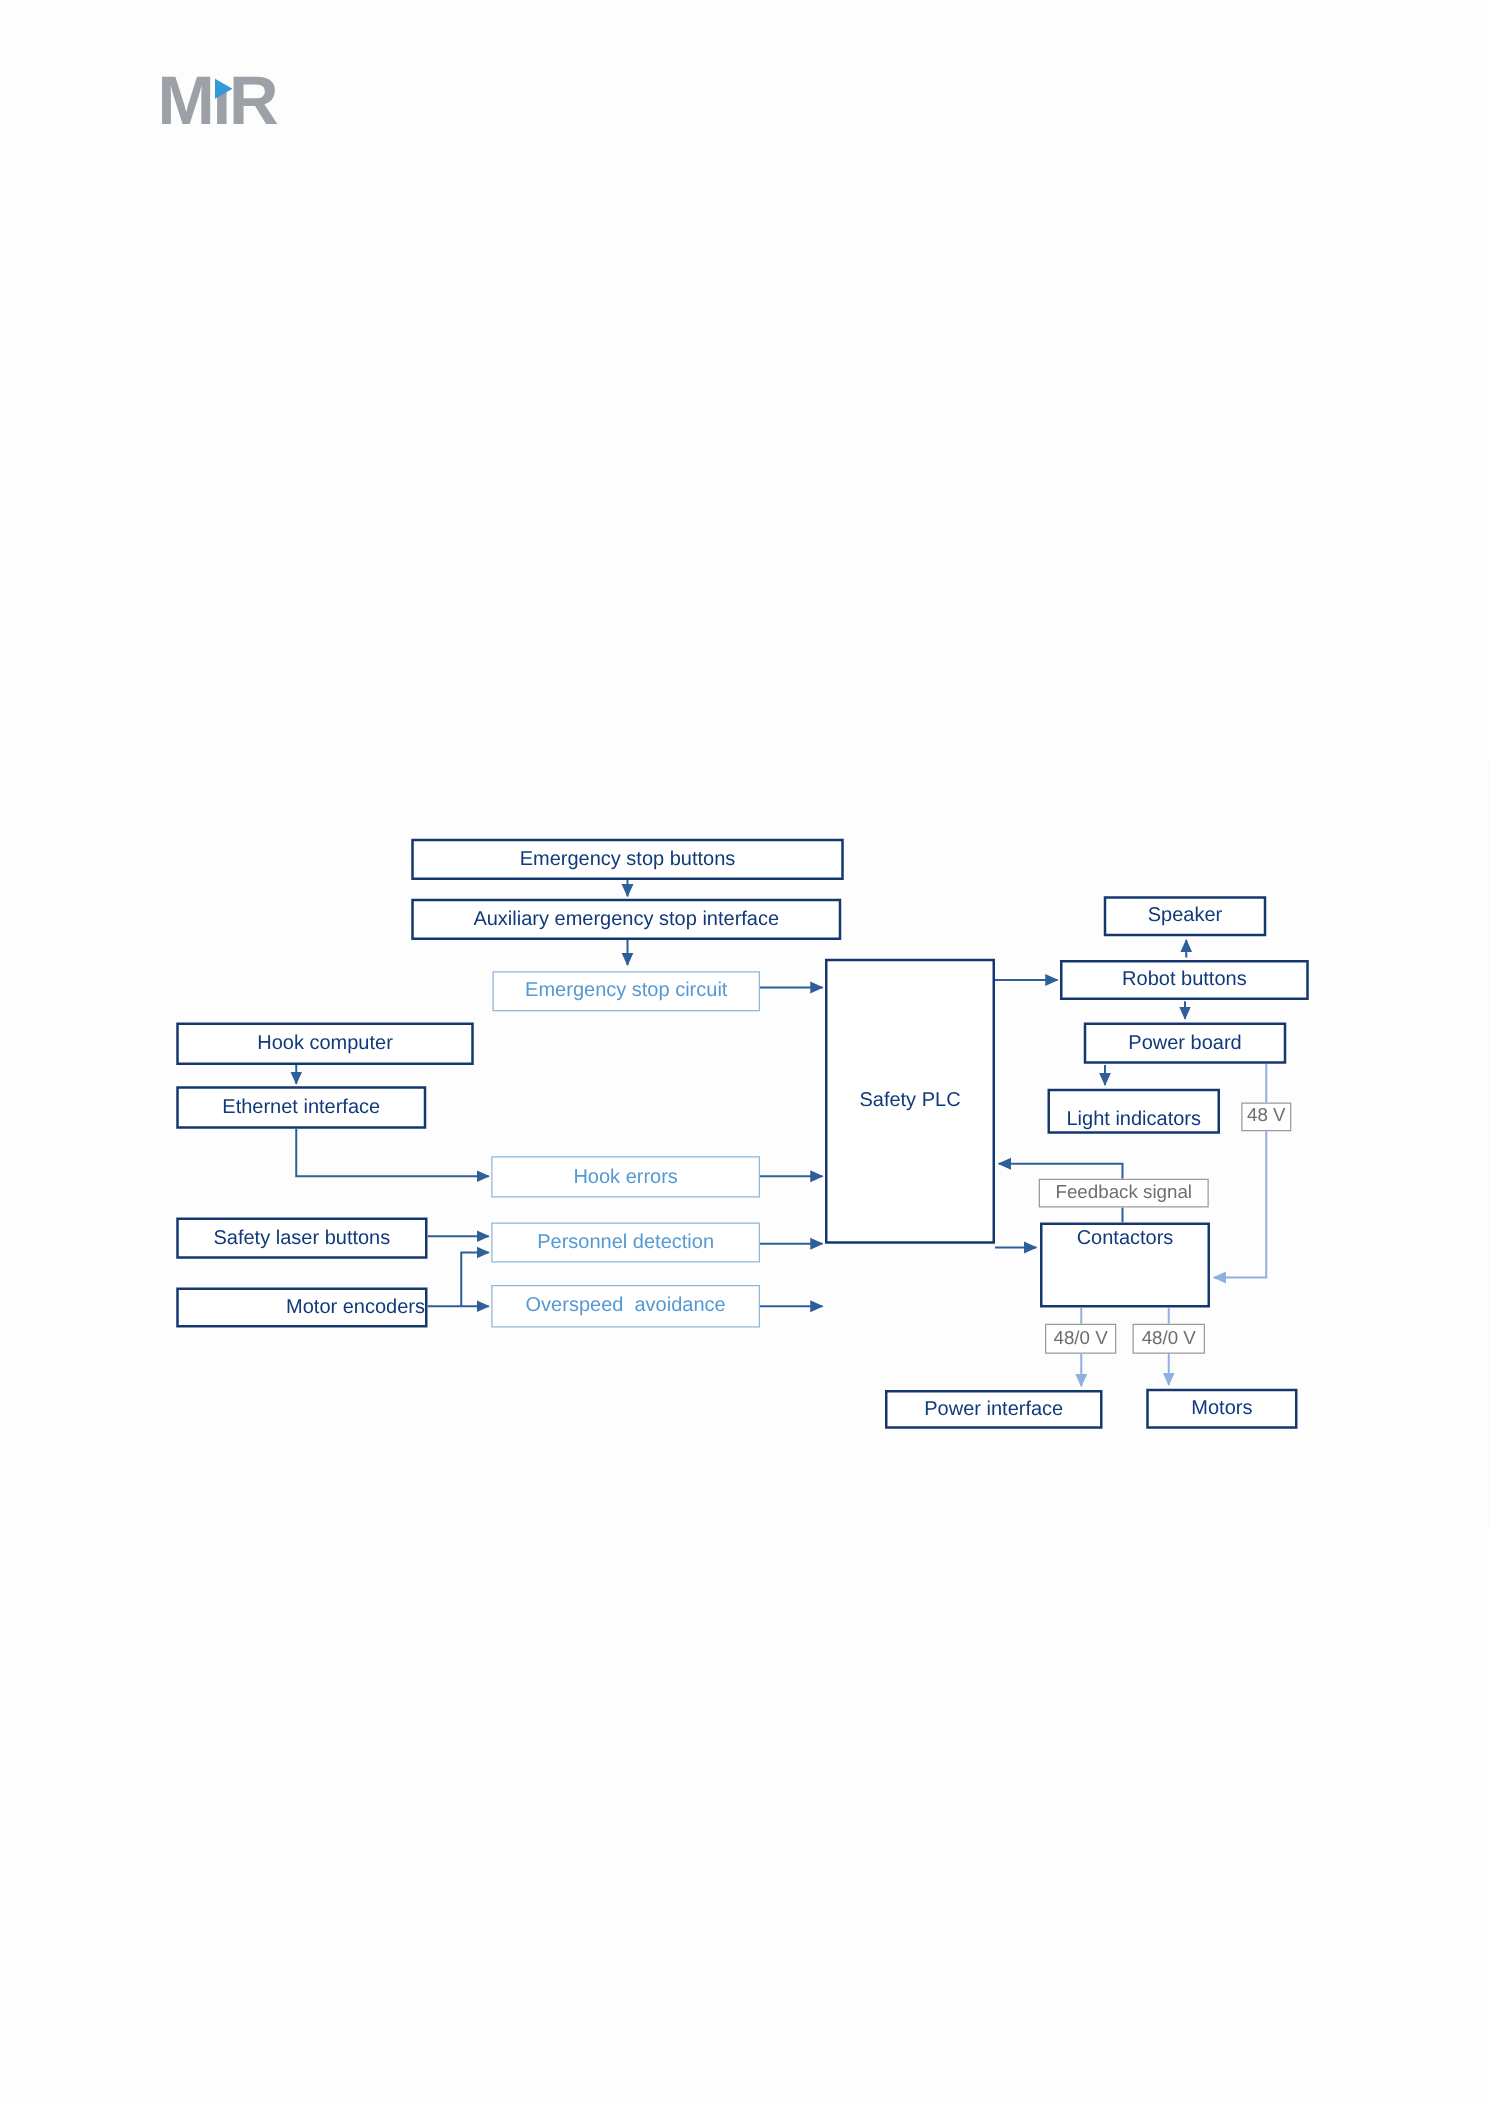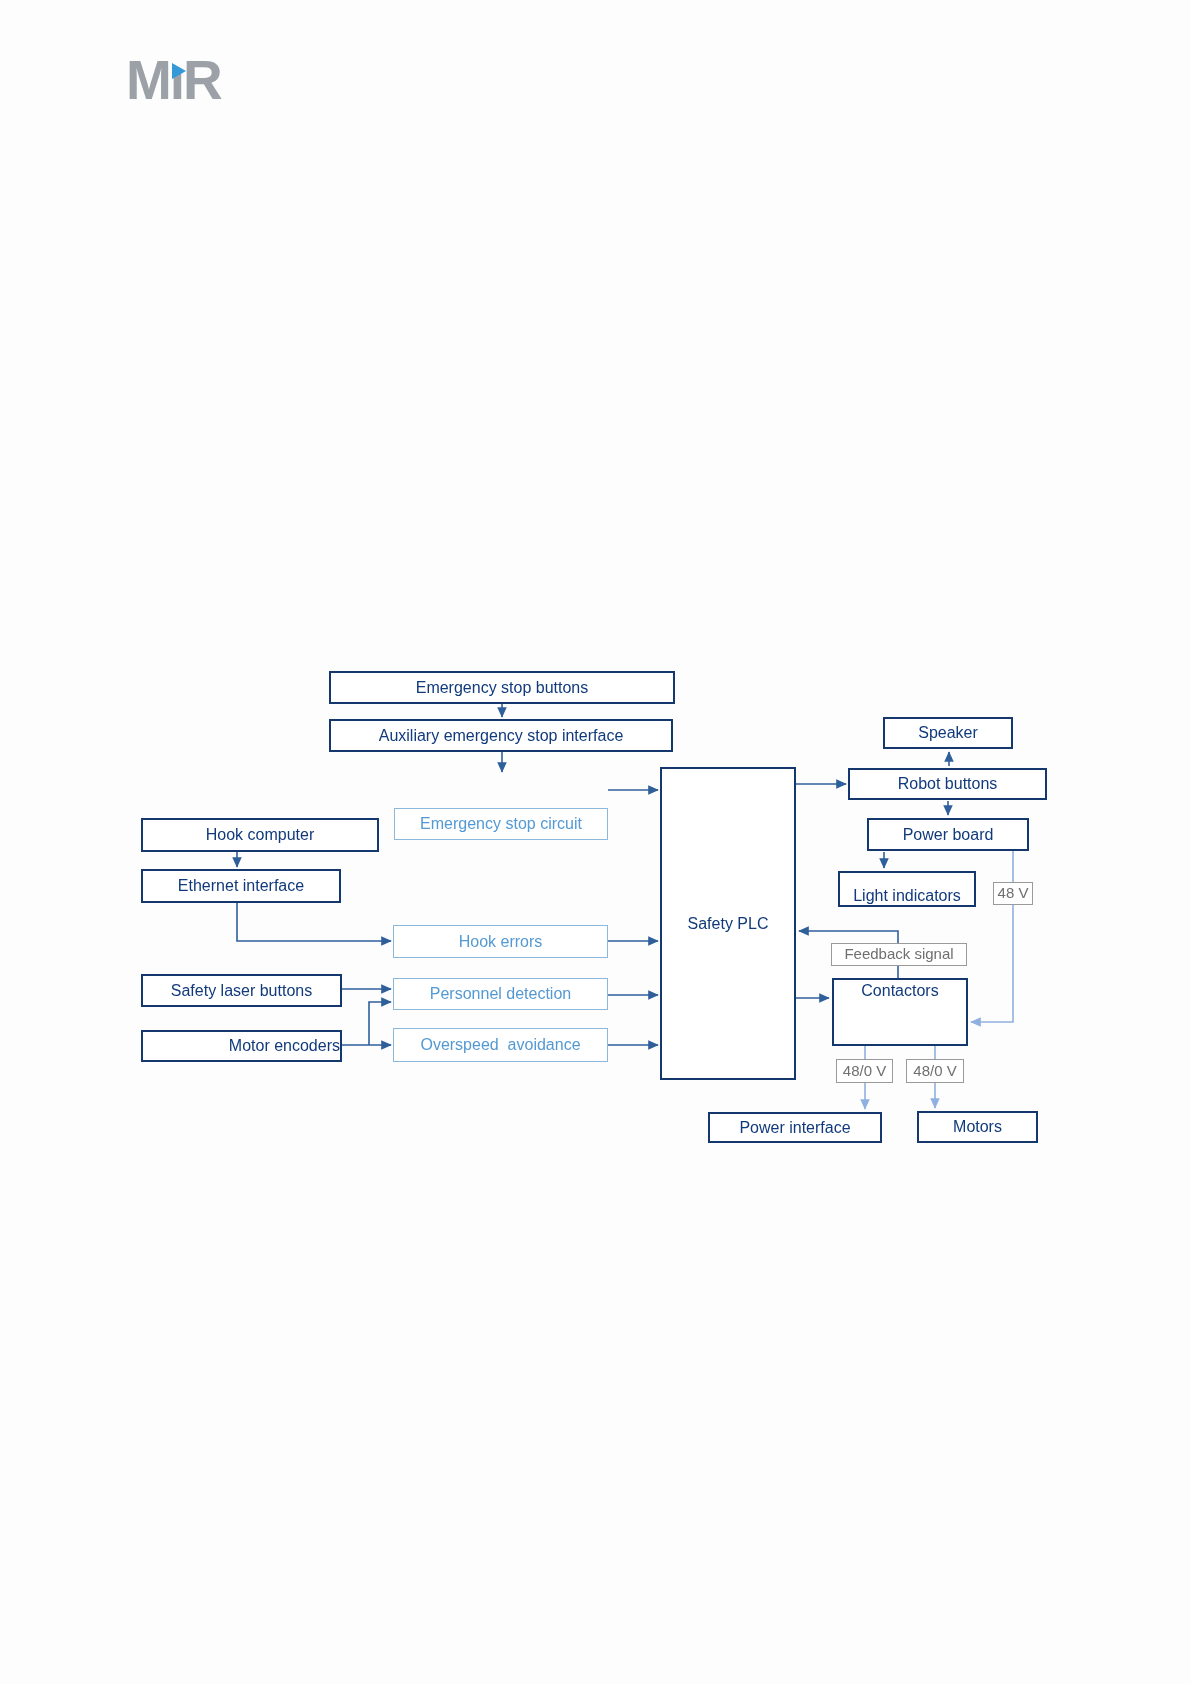--- a/index.html
+++ b/index.html
@@ -77,21 +77,21 @@
       <polyline points="935,1032 935,1045" class="wire light dashed"></polyline>
     </svg>
 
   <div id="nodes">
       <div class="node dark thick" style="left: 329px; top: 671px; width: 346px; height: 33px;">
         <span class="lbl">Emergency stop buttons</span>
       </div>
       <div class="node dark thick" style="left: 329px; top: 719px; width: 344px; height: 33px;">
         <span class="lbl">Auxiliary emergency stop interface</span>
       </div>
-      <div class="node light" style="left: 394px; top: 808px; width: 214px; height: 32px;">
+      <div class="node light" style="left: 394px; top: 777px; width: 214px; height: 32px;">
         <span class="lbl">Emergency stop circuit</span>
       </div>
       <div class="node dark" style="left: 141px; top: 818px; width: 238px; height: 34px;">
         <span class="lbl">Hook computer</span>
       </div>
       <div class="node dark" style="left: 141px; top: 869px; width: 200px; height: 34px;">
         <span class="lbl">Ethernet interface</span>
       </div>
       <div class="node light" style="left: 393px; top: 925px; width: 215px; height: 33px;">
         <span class="lbl">Hook errors</span>
@@ -101,21 +101,21 @@
       </div>
       <div class="node light" style="left: 393px; top: 978px; width: 215px; height: 32px;">
         <span class="lbl">Personnel detection</span>
       </div>
       <div class="node dark" style="left: 141px; top: 1030px; width: 201px; height: 32px; justify-content: flex-end;">
         <span class="lbl">Motor encoders</span>
       </div>
       <div class="node light" style="left: 393px; top: 1028px; width: 215px; height: 34px;">
         <span class="lbl">Overspeed  avoidance</span>
       </div>
-      <div class="node dark thick" style="left: 660px; top: 767px; width: 136px; height: 313px;">
+      <div class="node dark thick" style="left: 660px; top: 767px; width: 136px; height: 228px;">
         <span class="lbl">Safety PLC</span>
       </div>
       <div class="node dark" style="left: 883px; top: 717px; width: 130px; height: 32px;">
         <span class="lbl">Speaker</span>
       </div>
       <div class="node dark" style="left: 848px; top: 768px; width: 199px; height: 32px;">
         <span class="lbl">Robot buttons</span>
       </div>
       <div class="node dark" style="left: 867px; top: 818px; width: 162px; height: 33px;">
         <span class="lbl">Power board</span>

